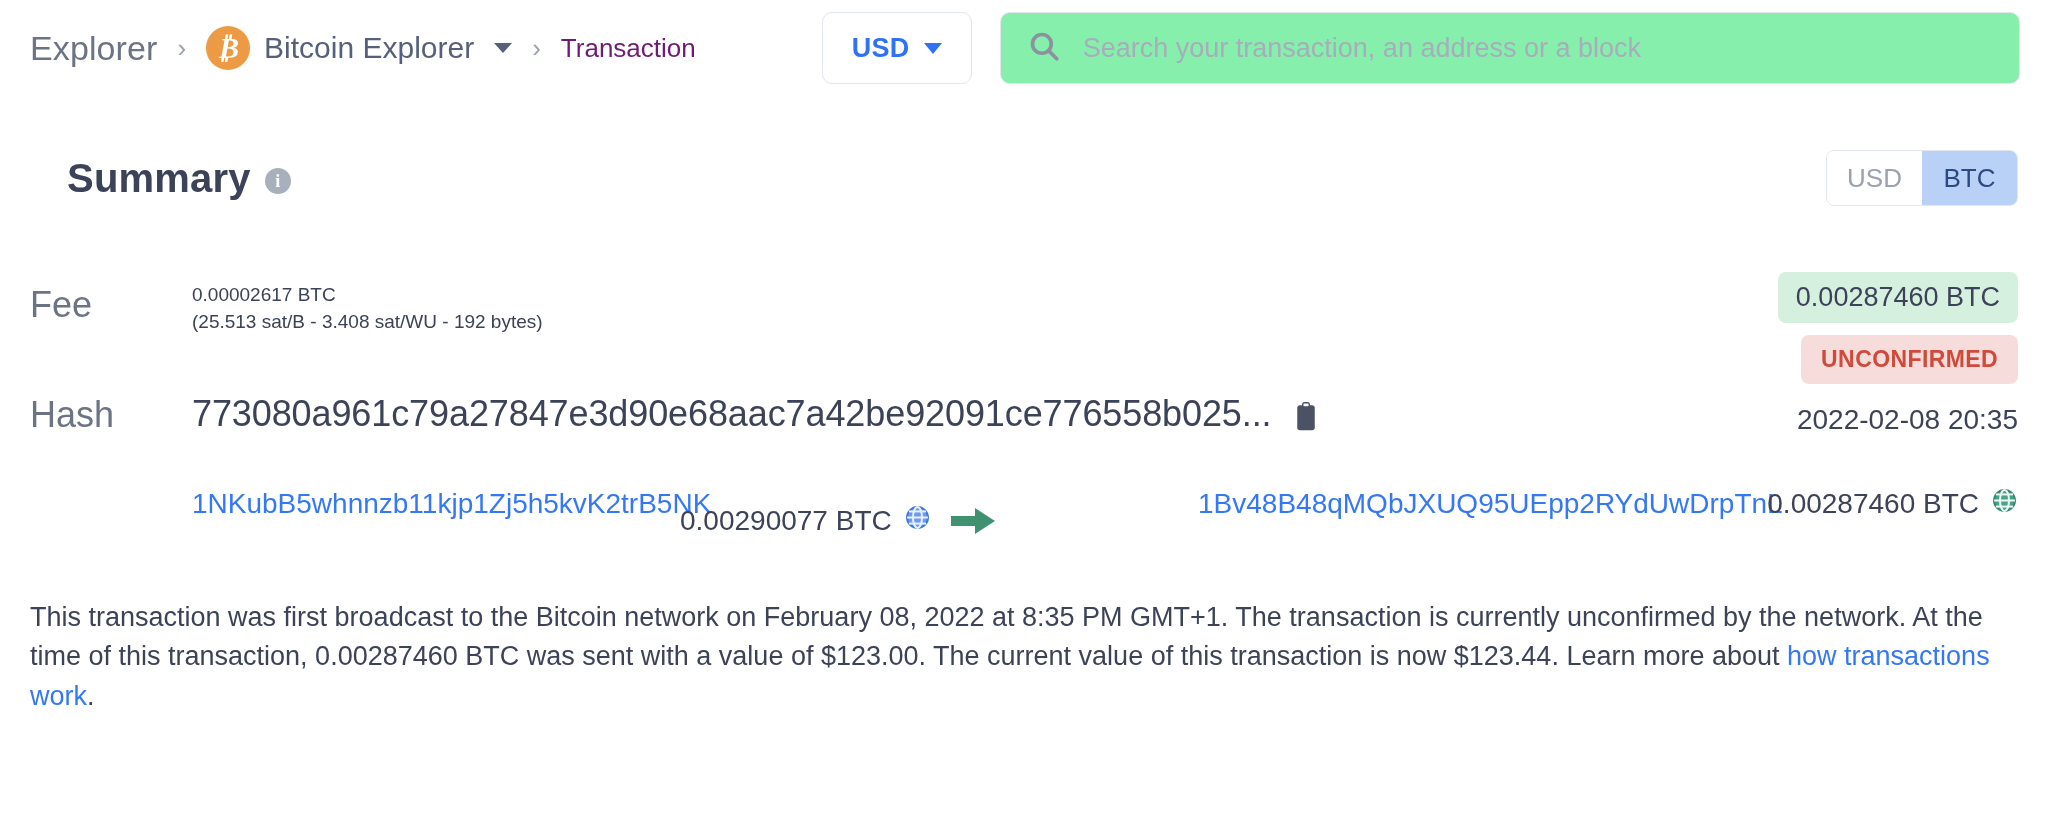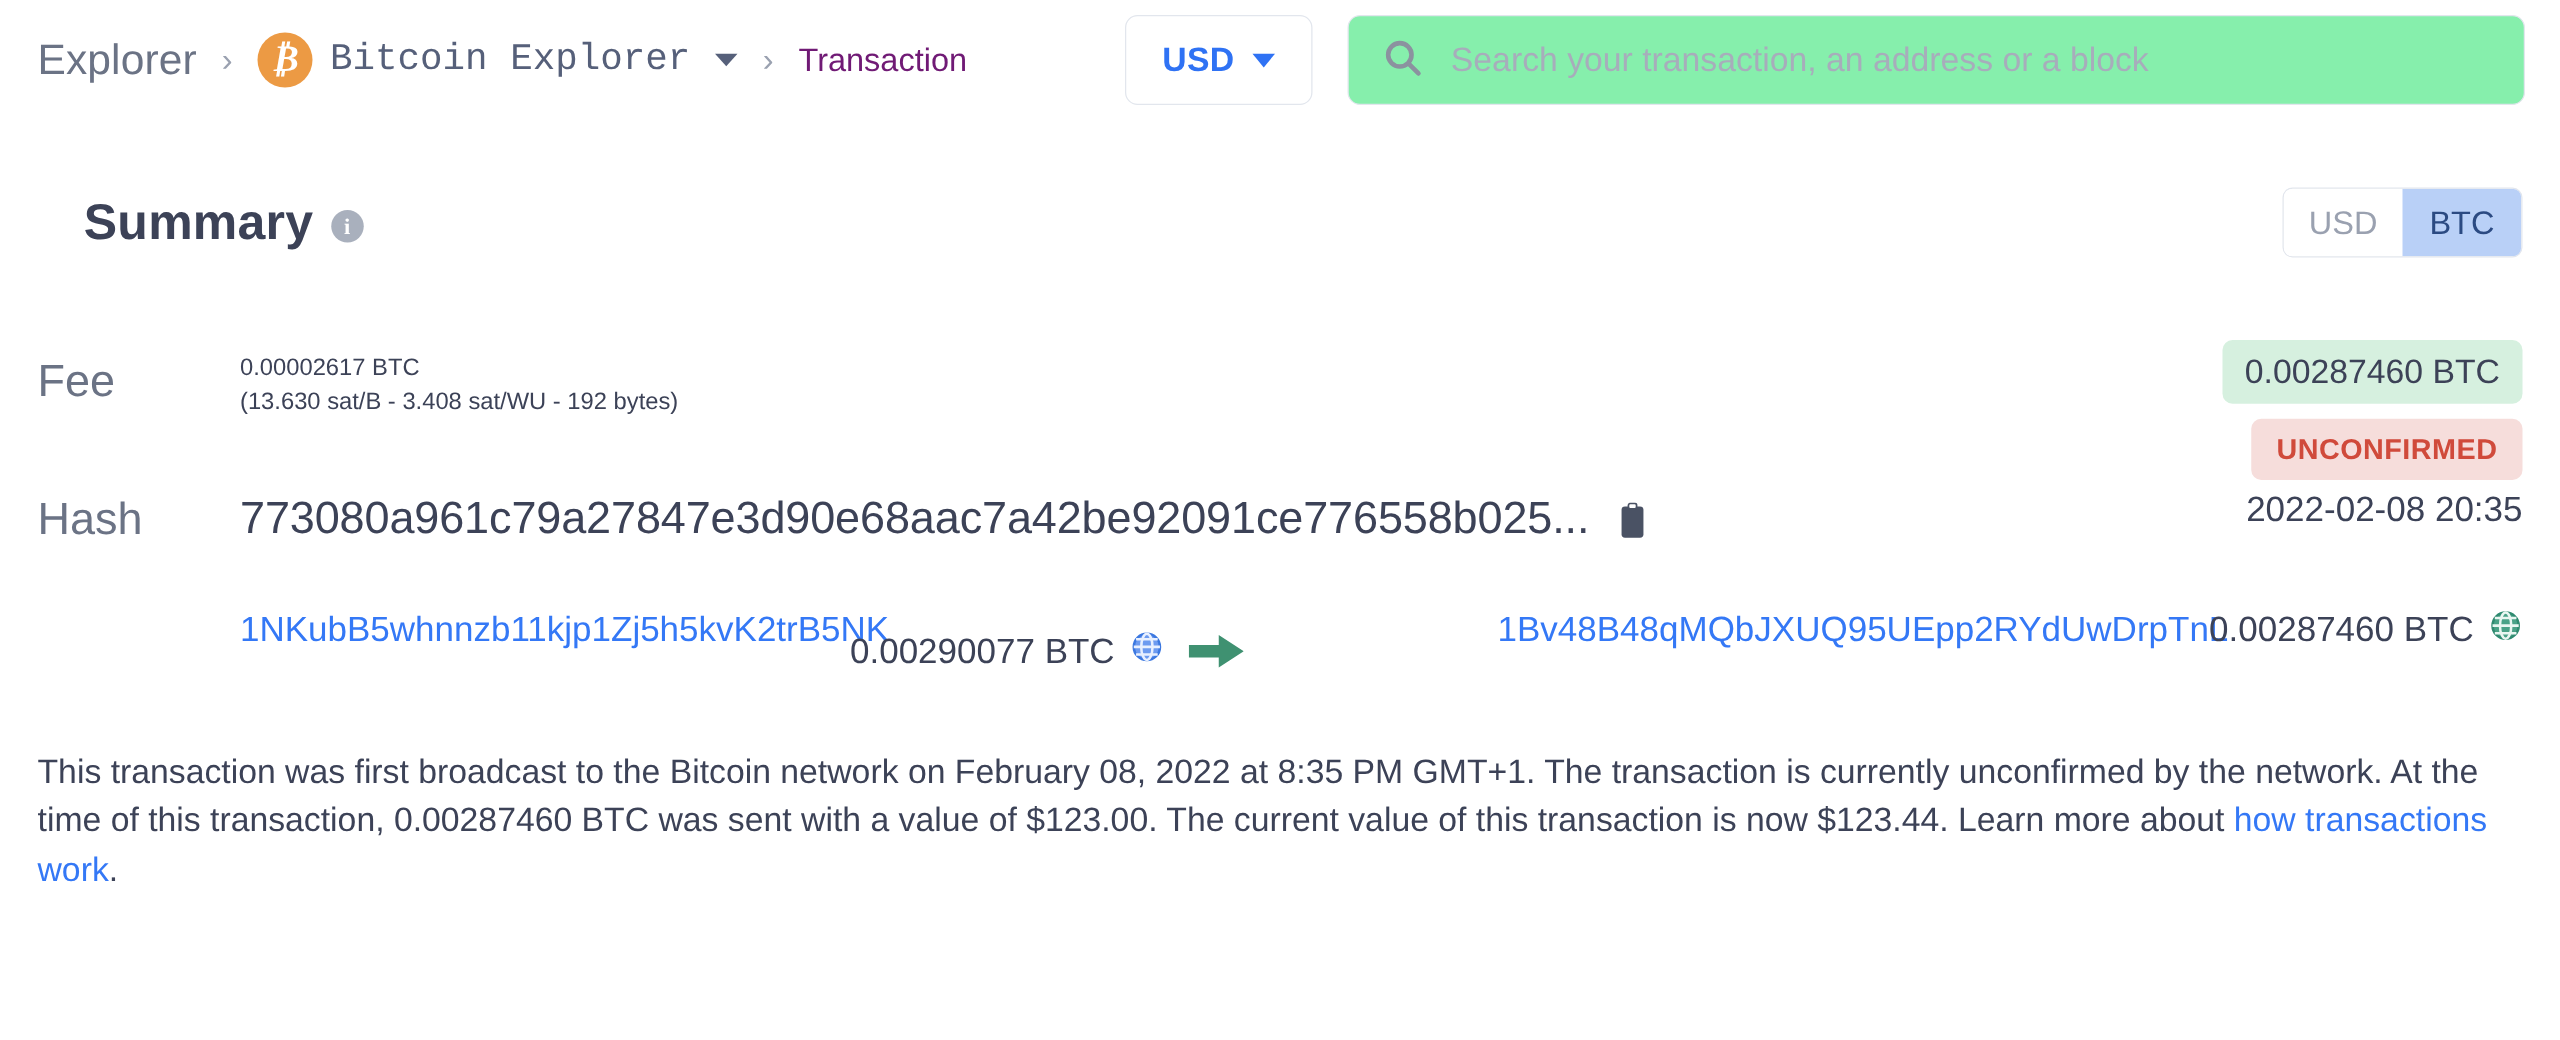--- a/index.html
+++ b/index.html
@@ -65,21 +65,20 @@
     font-size: 30px;
     font-weight: bold;
     font-family: "Liberation Serif", serif;
     font-style: italic;
     line-height: 1;
   }
   .crumb-bitcoin .label {
     font-size: 30px;
     color: #56607a;
     white-space: nowrap;
-    font-family: Liberation Mono, monospace;
   }
   .caret-down {
     width: 0; height: 0;
     border-left: 9px solid transparent;
     border-right: 9px solid transparent;
     border-top: 10px solid #56607a;
     margin-left: 6px;
   }
   .crumb-current {
     font-size: 26px;
@@ -259,21 +258,21 @@
     margin-left: 22px;
     cursor: pointer;
     display: inline-flex;
     align-items: center;
     position: relative;
     top: 3px;
   }
   .hash-time {
     position: absolute;
     right: 30px;
-    top: 0;
+    top: 12px;
     font-size: 28px;
     color: #3c4257;
     white-space: nowrap;
   }
 
   
   .io-row {
     display: flex;
     align-items: center;
     padding: 0 30px;
@@ -380,21 +379,21 @@
     <div class="unit-toggle">
       <span class="unit-opt">USD</span>
       <span class="unit-opt active">BTC</span>
     </div>
   </div>
 
   <div class="detail-row row-fee">
     <div class="row-label">Fee</div>
     <div class="fee-values">
       <div>0.00002617 BTC</div>
-      <div>(13.630 sat/B - 3.408 sat/WU - 192 bytes)</div>
+      <div>(25.513 sat/B - 3.408 sat/WU - 192 bytes)</div>
     </div>
     <div class="badges">
       <span class="badge-amount">0.00287460 BTC</span>
       <span class="badge-unconfirmed">UNCONFIRMED</span>
     </div>
   </div>
 
   <div class="detail-row row-hash">
     <div class="row-label">Hash</div>
     <div class="hash-value">773080a961c79a27847e3d90e68aac7a42be92091ce776558b025...</div>

